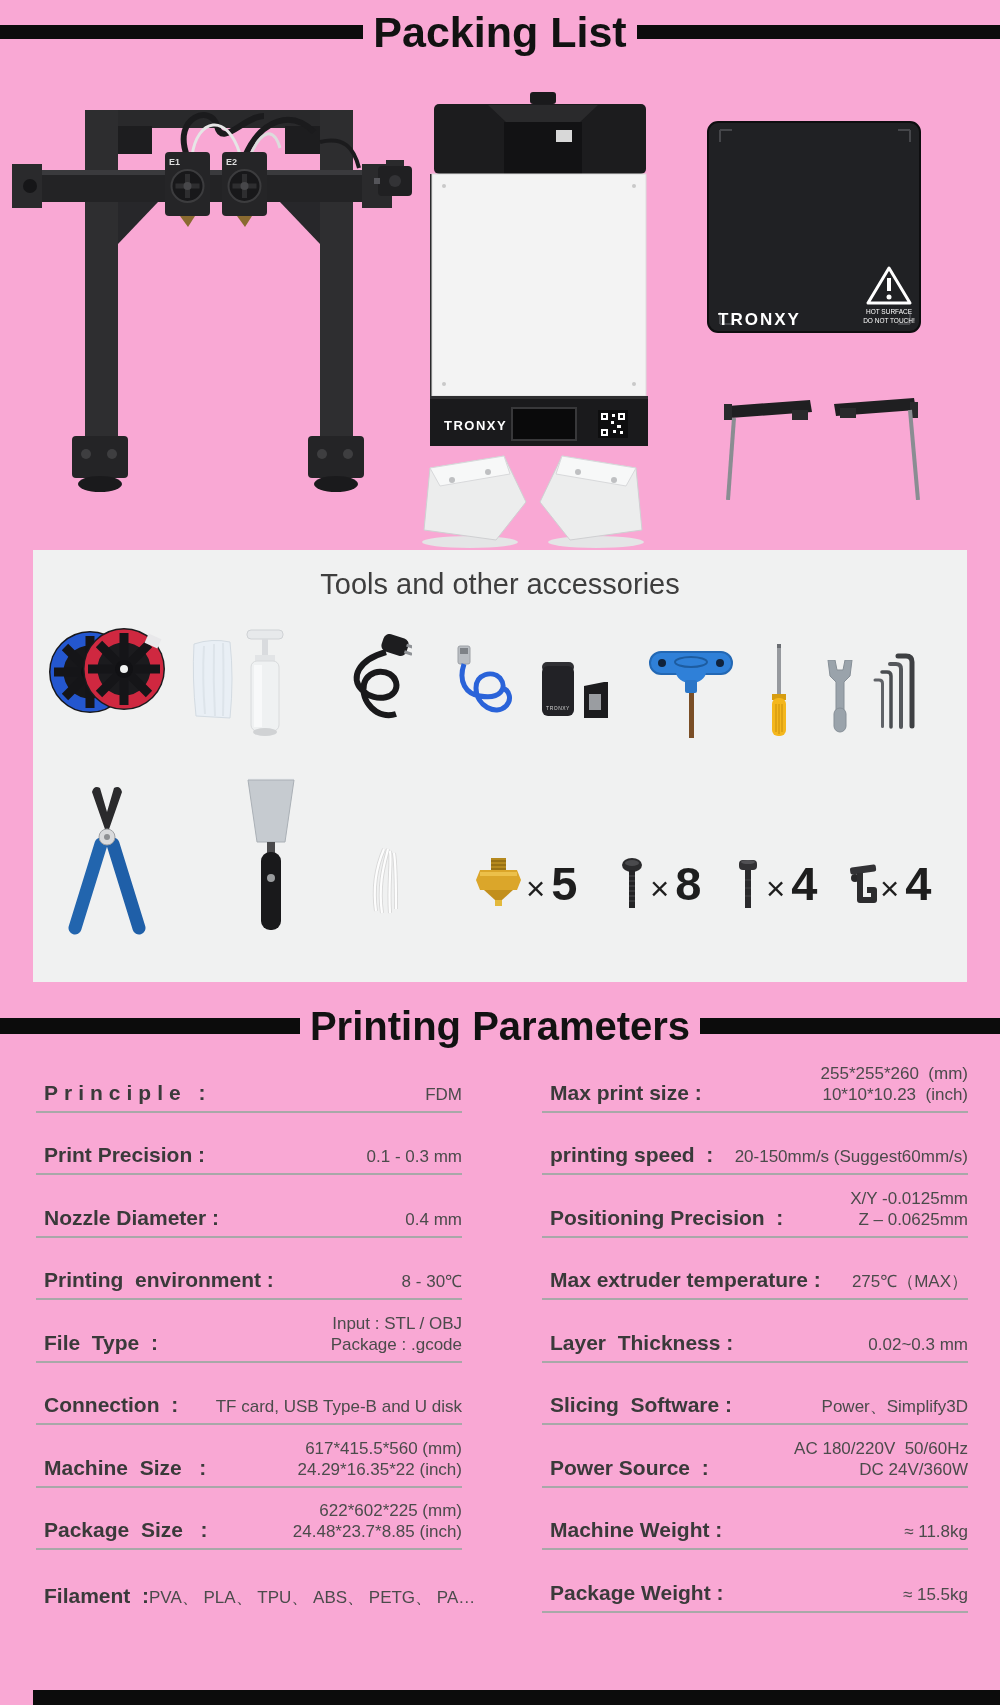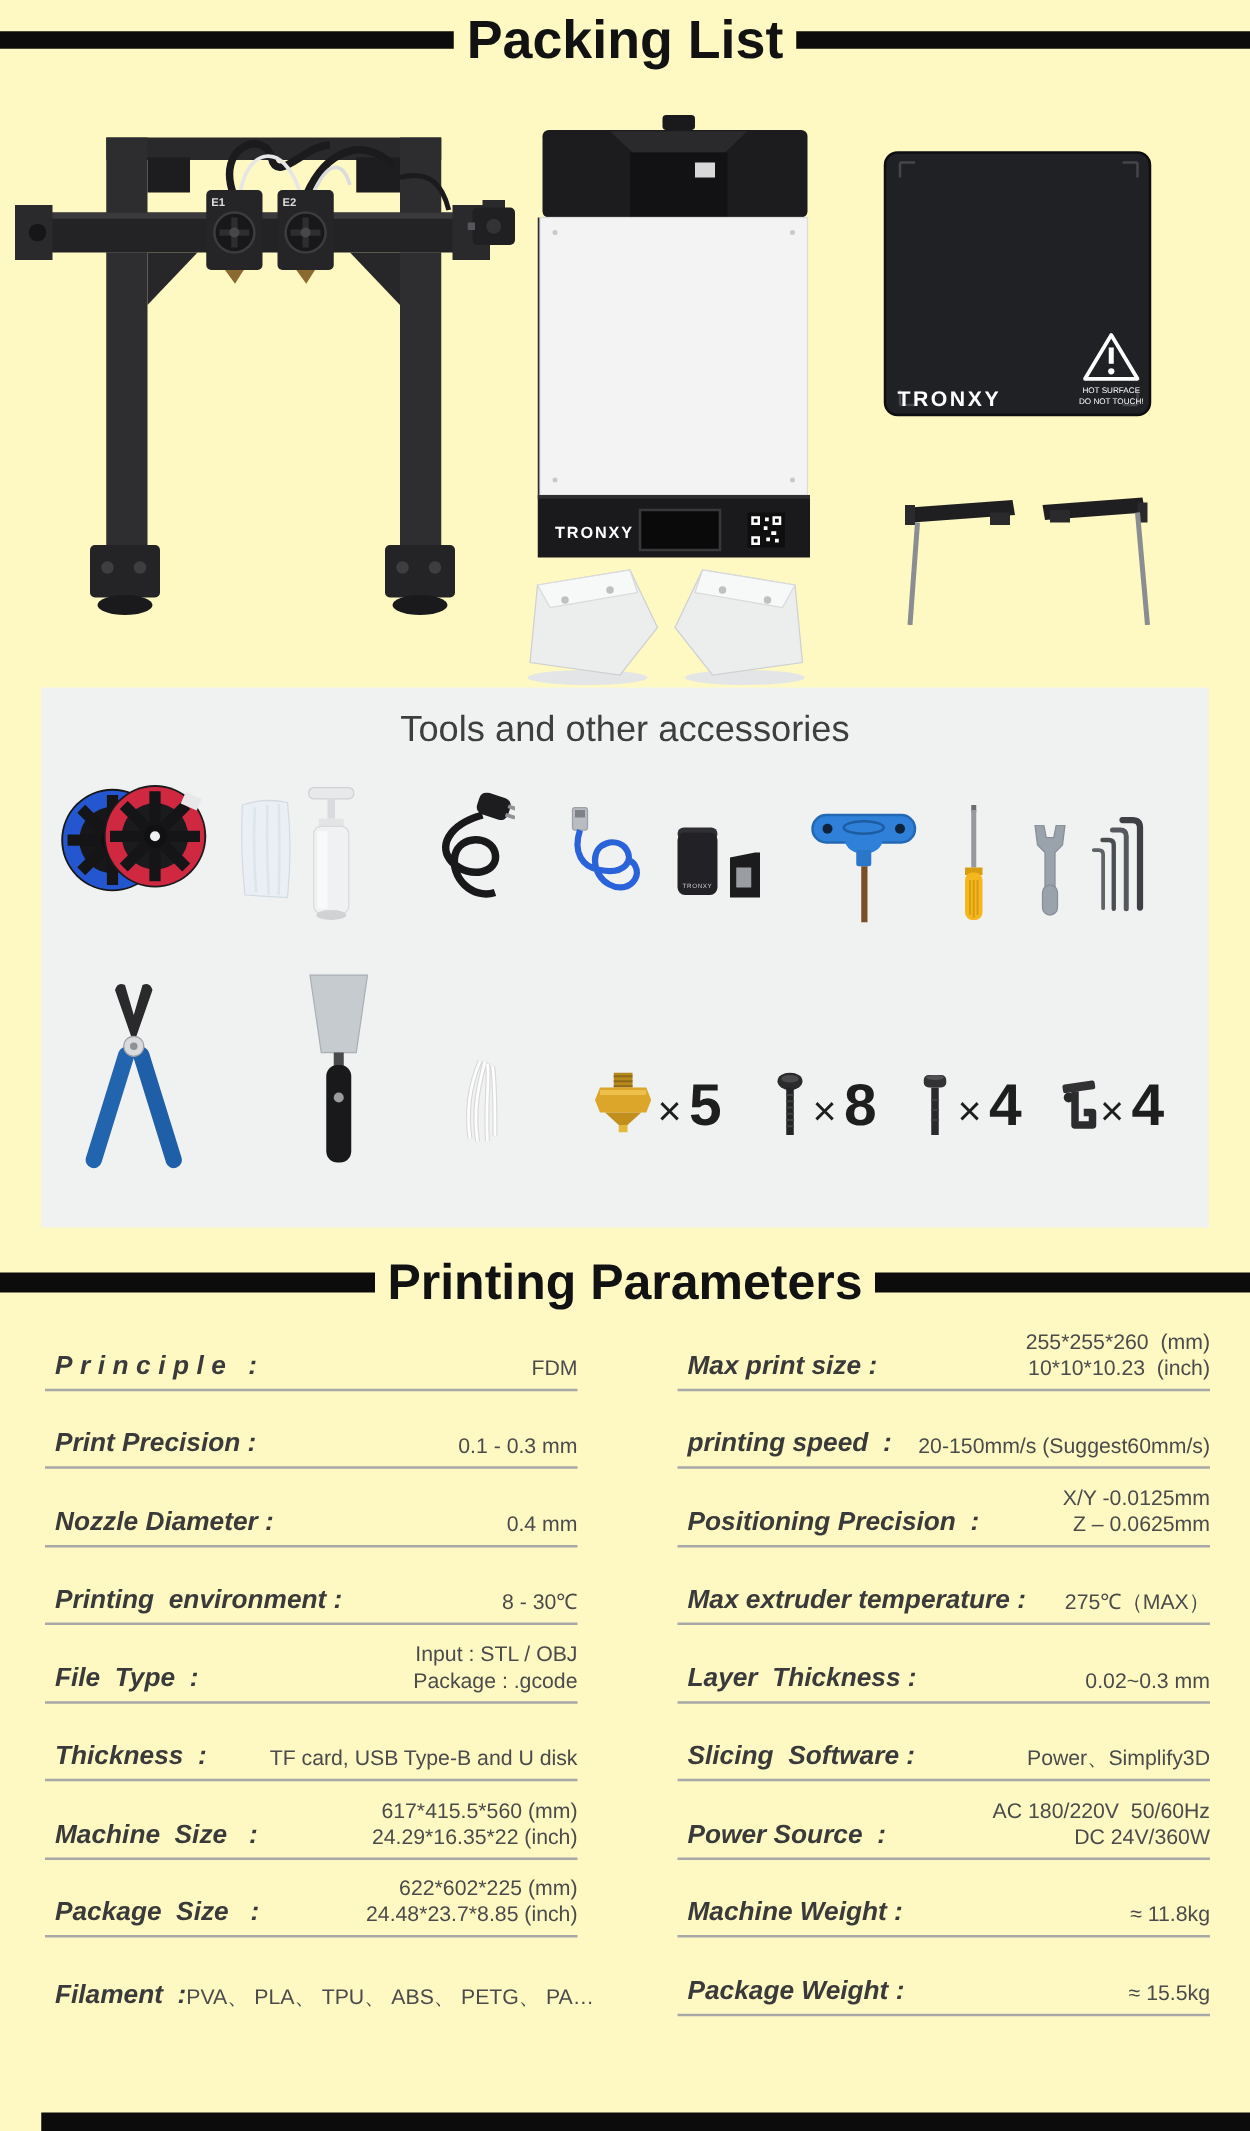--- a/index.html
+++ b/index.html
@@ -1,16 +1,16 @@
 <!DOCTYPE html>
 <html><head>
 <meta charset="utf-8">
 <style>
   html,body {margin:0; padding:0; background:#ffffff;}
-  .page {position:relative; width:1000px; height:1705px; background:#fef9c3; overflow:hidden;
+  .page {position:relative; width:1000px; height:1705px; background:#f9a8d4; overflow:hidden;
          font-family:"Liberation Sans", sans-serif;}
 
   
   .bar-header {position:absolute; left:0; right:0; display:flex; align-items:center;}
   .bar-header .bar {flex:1; background:#0c0c0c;}
   .bar-header .title {padding:0 10px; font-weight:700; color:#121212; white-space:nowrap;}
   #packing-header {top:6px; height:52px;}
   #packing-header .bar {height:14px;}
   #packing-header .title {font-size:43px;}
   #params-header {top:1000px; height:52px;}
@@ -26,21 +26,21 @@
   .count .sign {font-size:33px; font-weight:400; margin-right:6px;}
   .count .num  {font-size:47px; font-weight:700;}
 
   
   .spec-col {position:absolute; top:1050px; width:426px;}
   #col-left  {left:36px;}
   #col-right {left:542px;}
   .spec-row {height:54.5px; padding-bottom:6px; border-bottom:2px solid #a8a8a8;
              display:flex; justify-content:space-between; align-items:flex-end;}
   .spec-row.no-line {border-bottom:none; height:58px;align-items:flex-end;}
-  .spec-label {font-size:21px; font-weight:700; color:#3a3a3a; white-space:pre; padding-left:8px;font-style:italic;}
+  .spec-label {font-size:21px; font-weight:700; color:#3a3a3a; white-space:pre; padding-left:8px;}
   .spec-value {font-size:17px; color:#4b4b4b; text-align:right; line-height:21px; white-space:pre;}
   #col-left .spec-row:nth-child(1) .spec-label {letter-spacing:6px;}
 
   .bottom-bar {position:absolute; left:33px; right:0; top:1690px; height:15px; background:#0c0c0c;}
 </style>
 </head>
 <body>
 
 <div class="page">
 
@@ -368,21 +368,21 @@
     </div>
     <div class="spec-row">
       <div class="spec-label">Printing  environment :</div>
       <div class="spec-value"><div>8 - 30℃</div><div></div></div>
     </div>
     <div class="spec-row">
       <div class="spec-label">File  Type  :</div>
       <div class="spec-value"><div>Input : STL / OBJ</div><div>Package : .gcode</div></div>
     </div>
     <div class="spec-row">
-      <div class="spec-label">Thickness  :</div>
+      <div class="spec-label">Connection  :</div>
       <div class="spec-value"><div>TF card, USB Type-B and U disk</div><div></div></div>
     </div>
     <div class="spec-row">
       <div class="spec-label">Machine  Size   :</div>
       <div class="spec-value"><div>617*415.5*560 (mm)</div><div>24.29*16.35*22 (inch)</div></div>
     </div>
     <div class="spec-row">
       <div class="spec-label">Package  Size   :</div>
       <div class="spec-value"><div>622*602*225 (mm)</div><div>24.48*23.7*8.85 (inch)</div></div>
     </div>

